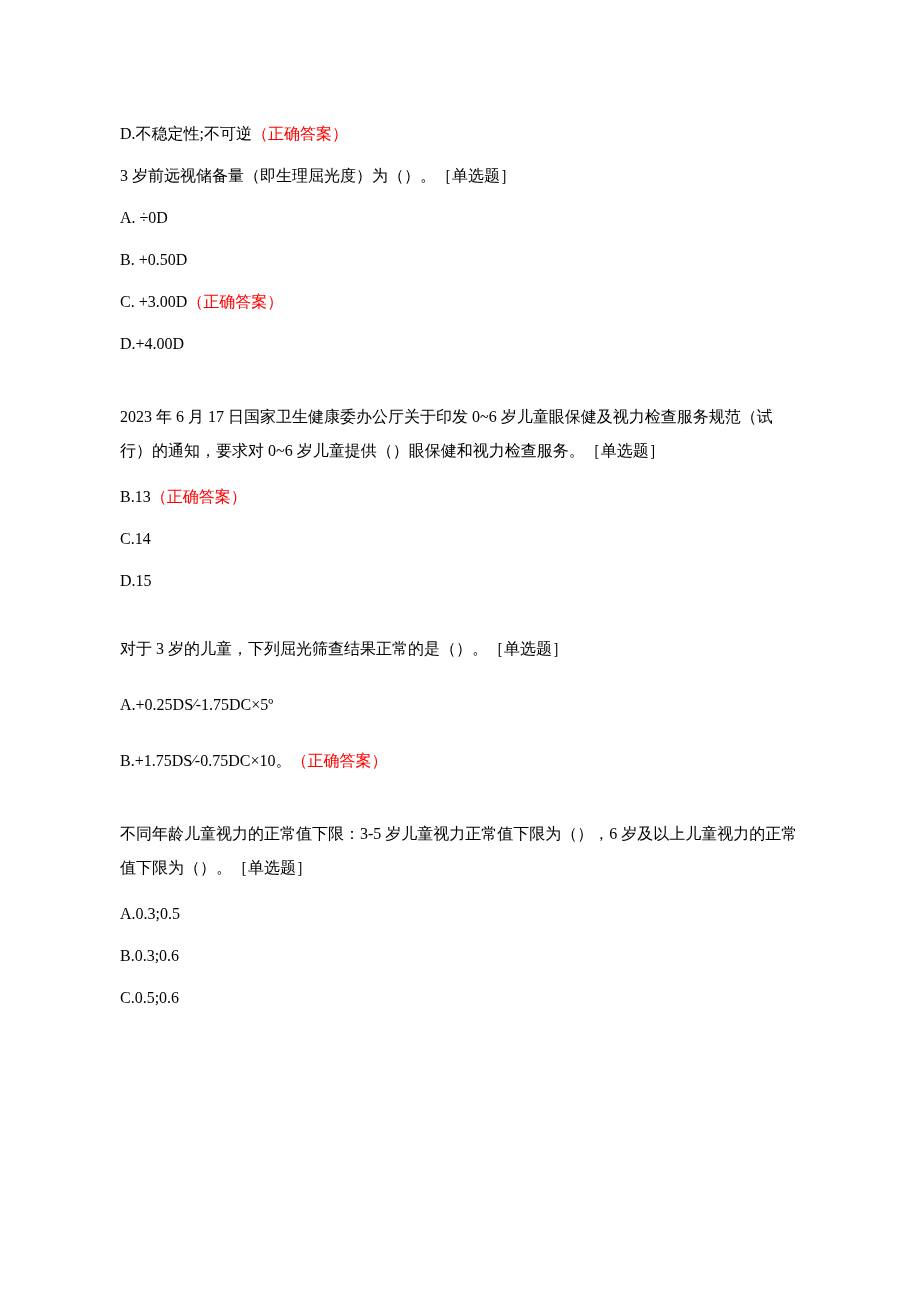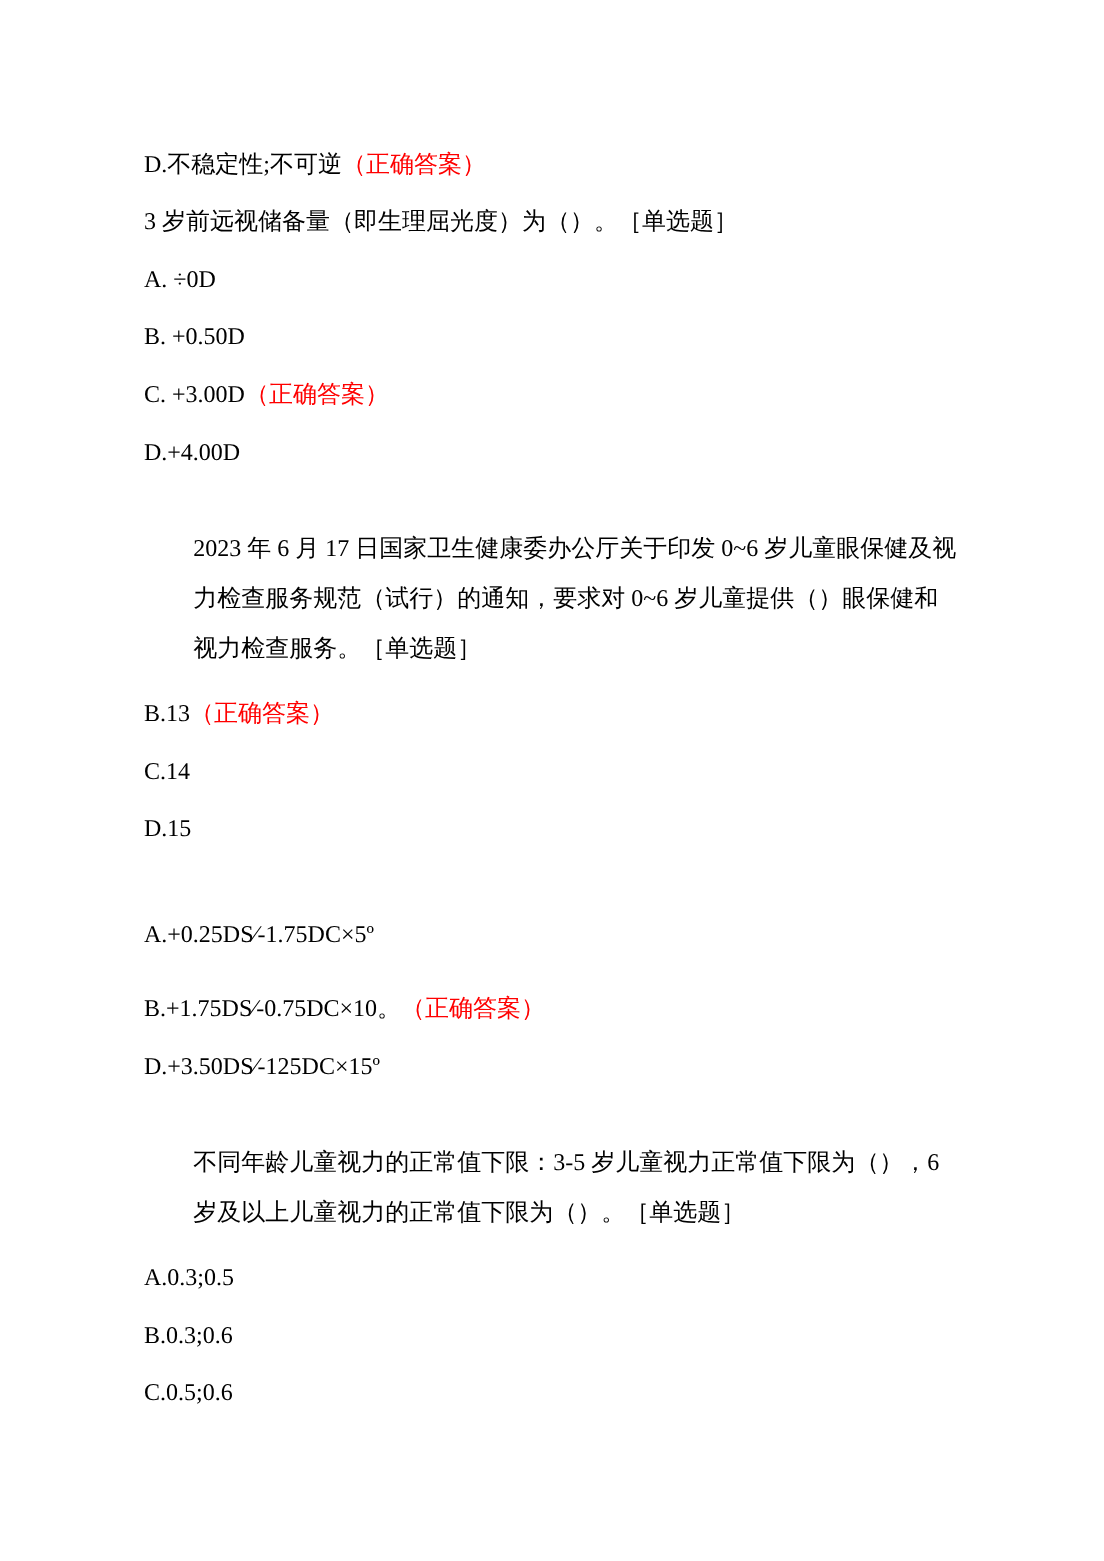--- a/index.html
+++ b/index.html
@@ -5,21 +5,21 @@
   body {
     margin: 0;
     padding: 0;
     background: #ffffff;
     font-family: "SimSun", "宋体", serif;
     width: 920px;
   }
   .page {
     padding: 122px 120px 100px 120px;
     color: #000000;
-    font-size: 20px;
+    font-size: 16px;
     line-height: 1.5;
   }
   .line {
     margin-bottom: 18px;
   }
   .spacer-sm {
     height: 14px;
   }
   .spacer-md {
     height: 26px;
@@ -29,21 +29,20 @@
   }
   .tight-group .line {
     margin-bottom: 4px;
   }
   .tight-group {
     margin-bottom: 20px;
   }
   .q-stem {
     line-height: 2.1;
     margin-bottom: 18px;
-    margin-left: 41px;
   }
 </style>
 </head>
 <body>
 
 <div class="page">
 
   <div class="line">
     <span>D.不稳定性;不可逆</span><span class="correct">（正确答案）</span>
   </div>
@@ -60,27 +59,27 @@
 
   <div class="q-stem">2023 年 6 月 17 日国家卫生健康委办公厅关于印发 0~6 岁儿童眼保健及视力检查服务规范（试行）的通知，要求对 0~6 岁儿童提供（）眼保健和视力检查服务。［单选题］</div>
   <div class="line">
     <span>B.13</span><span class="correct">（正确答案）</span>
   </div>
   <div class="line">C.14</div>
   <div class="line">D.15</div>
 
   <div class="spacer-md"></div>
 
+  <div class="line">对于 3 岁的儿童，下列屈光筛查结果正常的是（）。［单选题］</div>
   <div class="spacer-sm"></div>
   <div class="line">A.+0.25DS⁄-1.75DC×5º</div>
   <div class="spacer-sm"></div>
   <div class="line">
     <span>B.+1.75DS⁄-0.75DC×10。</span><span class="correct">（正确答案）</span>
   </div>
-  <div class="line">D.+3.50DS⁄-125DC×15º</div>
 
   <div class="spacer-md"></div>
 
   <div class="q-stem">不同年龄儿童视力的正常值下限：3-5 岁儿童视力正常值下限为（），6 岁及以上儿童视力的正常值下限为（）。［单选题］</div>
   <div class="line">A.0.3;0.5</div>
   <div class="line">B.0.3;0.6</div>
   <div class="tight-group">
     <div class="line">C.0.5;0.6</div>
   </div>
 

